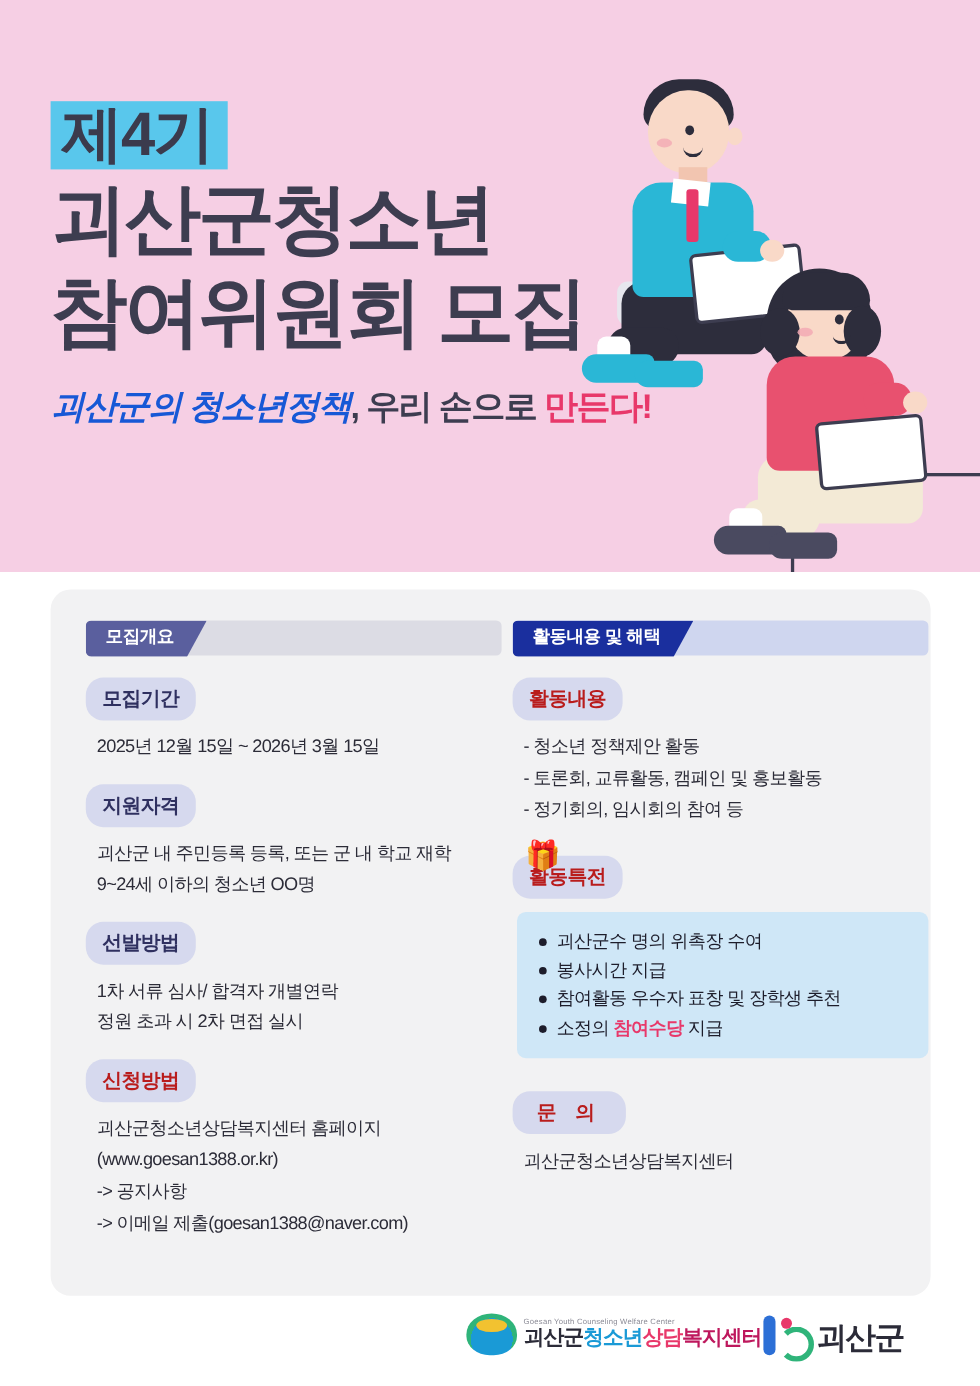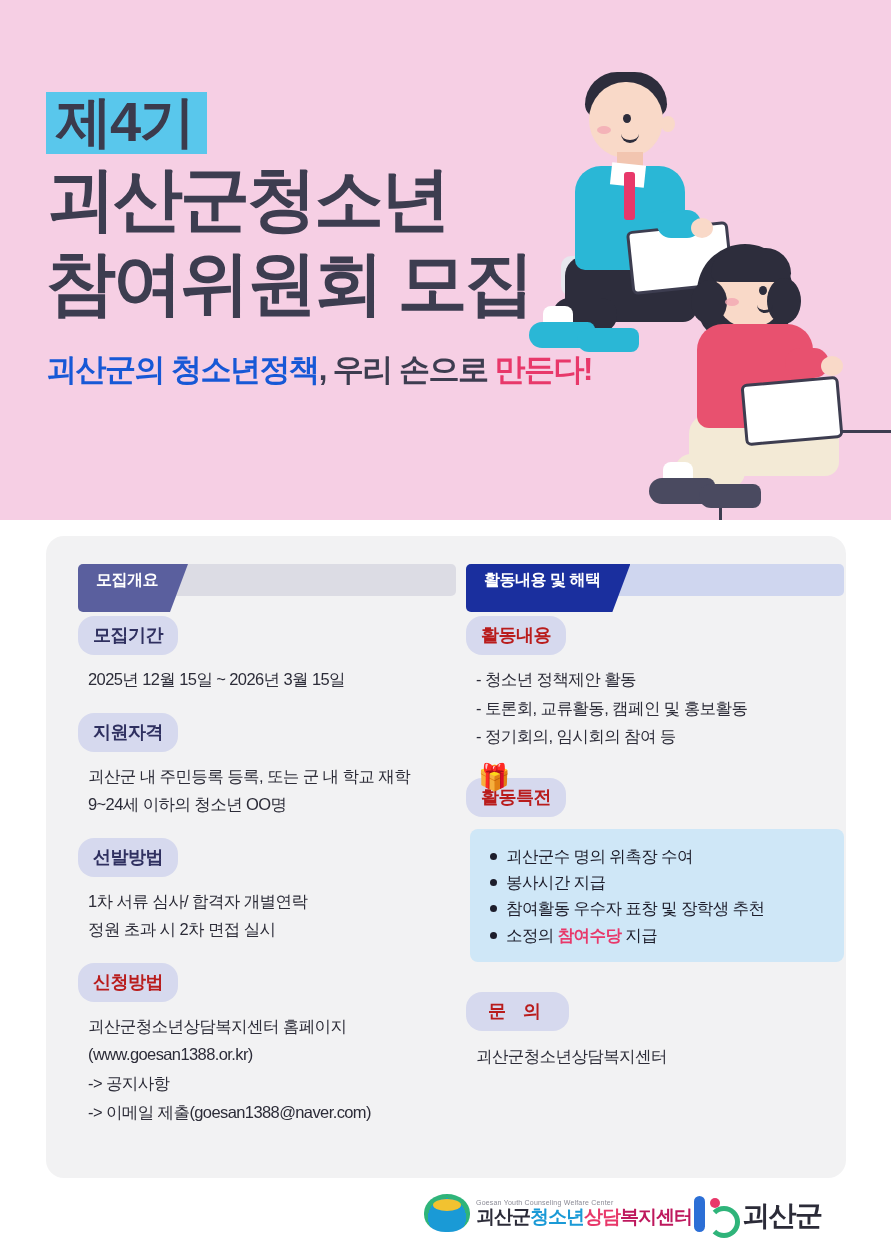--- a/index.html
+++ b/index.html
@@ -49,21 +49,21 @@
     line-height: 1.12;
     margin-top: 6px;
   }
   .subtitle {
     margin-top: 26px;
     font-size: 31px;
     font-weight: bold;
     letter-spacing: -1.5px;
     white-space: nowrap;
   }
-  .sub-a { color: #1758d6; }
+  .sub-a { color: #1758d6; font-style: italic; }
   .sub-b { color: #3d3d50; }
   .sub-c { color: #e8386a; }
 
   
   .people { position: absolute; right: 0; top: 60px; width: 320px; height: 460px; }
 
   .stair {
     position: absolute;
     left: 148px; top: 370px;
     width: 175px; height: 150px;
@@ -131,21 +131,21 @@
   .section-head {
     position: relative;
     height: 32px;
     background: #dcdce4;
     border-radius: 5px;
     margin-bottom: 20px;
   }
   .section-head .ribbon {
     position: absolute;
     left: 0; top: 0;
-    height: 48px;
+    height: 33px;
     padding: 0 30px 0 18px;
     background: #5a5f9e;
     border-radius: 5px 0 0 5px;
     color: #ffffff;
     font-size: 16px;
     font-weight: bold;
     line-height: 32px;
     letter-spacing: -0.5px;
     clip-path: polygon(0 0, 100% 0, calc(100% - 18px) 100%, 0 100%);
   }

